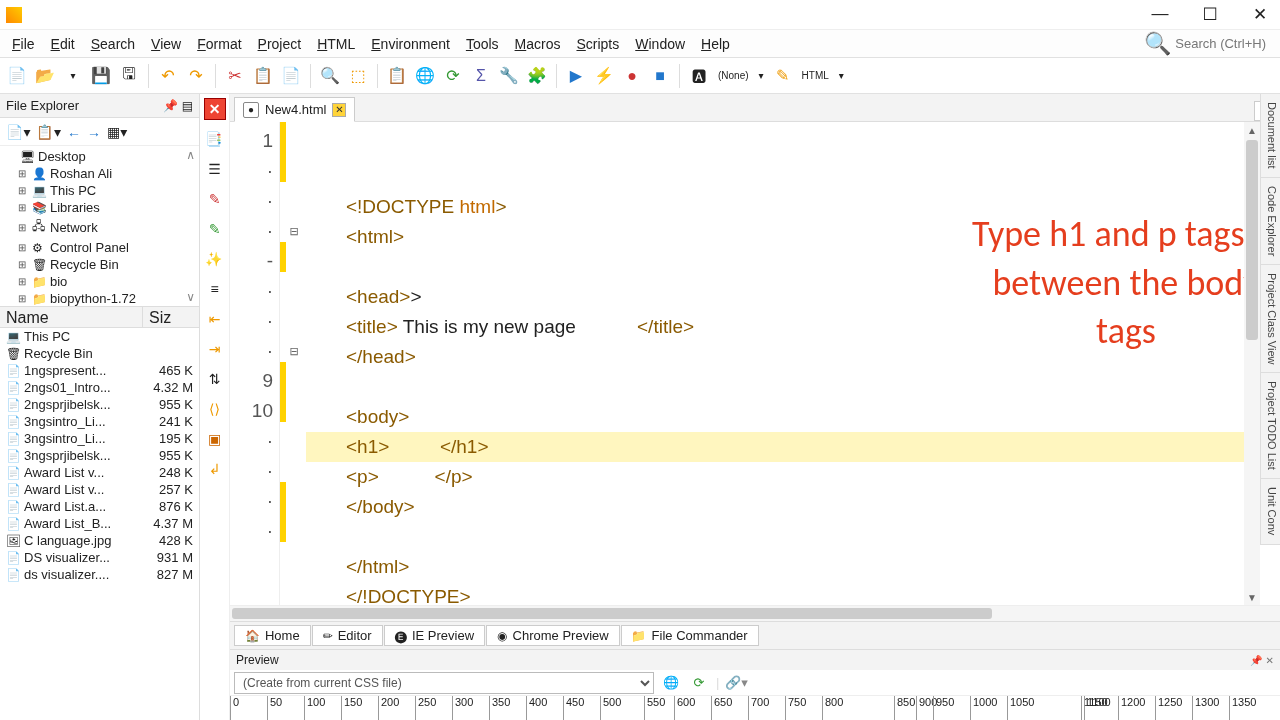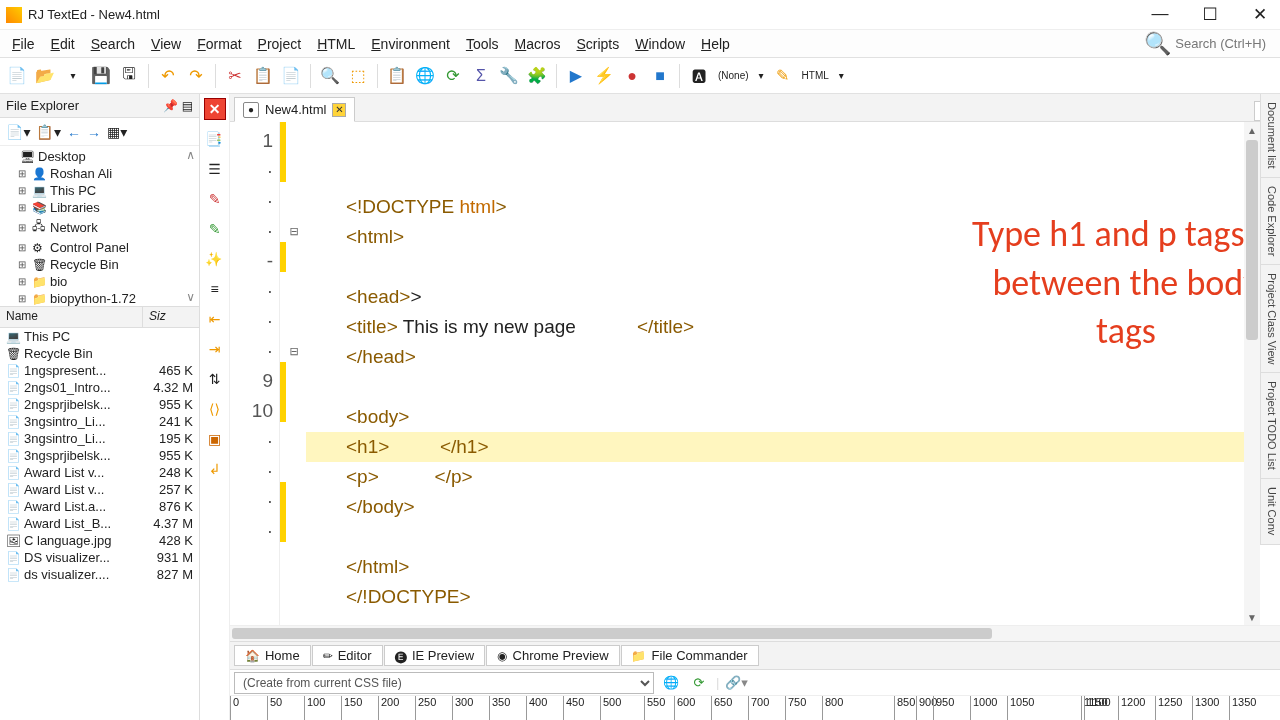--- a/index.html
+++ b/index.html
@@ -33,23 +33,23 @@
 .mini-toolbar { height: 28px; border-bottom: 1px solid #eee; display: flex; align-items: center; gap: 6px; padding: 0 6px; }
 .mini-toolbar span { cursor: pointer; font-size: 14px; }
 .tree { flex: 0 0 auto; height: 160px; overflow: auto; font-size: 13px; padding: 2px 4px; position: relative; }
 .tree .scroll-indicator-up, .tree .scroll-indicator-down { position: absolute; right: 4px; font-size: 12px; color: #888; }
 .tree .scroll-indicator-up { top: 2px; }
 .tree .scroll-indicator-down { bottom: 2px; }
 .tree-item { display: flex; align-items: center; gap: 4px; padding: 1px 0 1px 14px; cursor: pointer; white-space: nowrap; }
 .tree-item.root { padding-left: 2px; }
 .tree-item .exp { width: 10px; font-size: 10px; color: #555; }
 .tree-item .ico { width: 14px; font-size: 12px; }
-.filelist-head { height: 22px; background: #f3f3f3; border-top: 1px solid #ddd; border-bottom: 1px solid #ddd; display: flex; font-size: 12px; }
+.filelist-head { height: 22px; background: #f3f3f3; border-top: 1px solid #ddd; border-bottom: 1px solid #ddd; display: flex; font-size: 16px; }
 .filelist-head .col-name { flex: 1; padding: 2px 6px; border-right: 1px solid #ddd; }
-.filelist-head .col-size { width: 56px; padding: 2px 6px; font-style: italic; }
+.filelist-head .col-size { width: 56px; padding: 2px 6px; }
 .filelist { flex: 1; overflow: auto; font-size: 13px; }
 .frow { display: flex; padding: 1px 6px; cursor: pointer; white-space: nowrap; }
 .frow .fn { flex: 1; display: flex; align-items: center; gap: 4px; overflow: hidden; text-overflow: ellipsis; }
 .frow .fs { width: 56px; text-align: right; }
 .ficon { width: 14px; font-size: 12px; }
 
 
 .vstrip { width: 30px; background: #fff; border-right: 1px solid #eee; display: flex; flex-direction: column; align-items: center; padding-top: 4px; gap: 8px; }
 .vstrip span { width: 22px; height: 22px; display: flex; align-items: center; justify-content: center; cursor: pointer; font-size: 14px; }
 
@@ -103,21 +103,20 @@
 .scrollbar-v .arrow.down { bottom: 0; }
 
 .hscroll { height: 16px; background: #f5f5f5; border-top: 1px solid #eee; position: relative; }
 .hscroll .thumb { position: absolute; top: 2px; bottom: 2px; left: 2px; width: 760px; background: #ccc; border-radius: 3px; }
 </style>
 </head>
 <body>
 
 <div class="title-bar">
   <div class="app-icon"></div>
-  <div class="title">RJ TextEd - New4.html</div>
   <div class="win-controls">
     <span>—</span>
     <span>☐</span>
     <span>✕</span>
   </div>
 </div>
 
 <div class="menu-bar">
   <div id="menu-items" style="display: flex;">
       <span class="menu-item"><u>F</u>ile</span>
@@ -404,20 +403,24 @@
 
     <div class="bottom-tabs" id="bottom-tabs">
         <div class="btab"><span class="bi">🏠</span>Home</div>
         <div class="btab"><span class="bi">✏</span>Editor</div>
         <div class="btab"><span class="bi">🅔</span>IE Preview</div>
         <div class="btab"><span class="bi">◉</span>Chrome Preview</div>
         <div class="btab"><span class="bi">📁</span>File Commander</div>
       </div>
 
     <div class="preview-panel">
+      <div class="preview-head">
+        <span>Preview</span>
+        <span class="pin">📌 ✕</span>
+      </div>
       <div class="preview-controls">
         <select>
           <option>(Create from current CSS file)</option>
         </select>
         <span class="pbtn" style="color:#39c">🌐</span>
         <span class="pbtn" style="color:#393">⟳</span>
         <span style="color:#ddd">|</span>
         <span class="pbtn" style="color:#888">🔗▾</span>
       </div>
       <div class="ruler" id="ruler">

